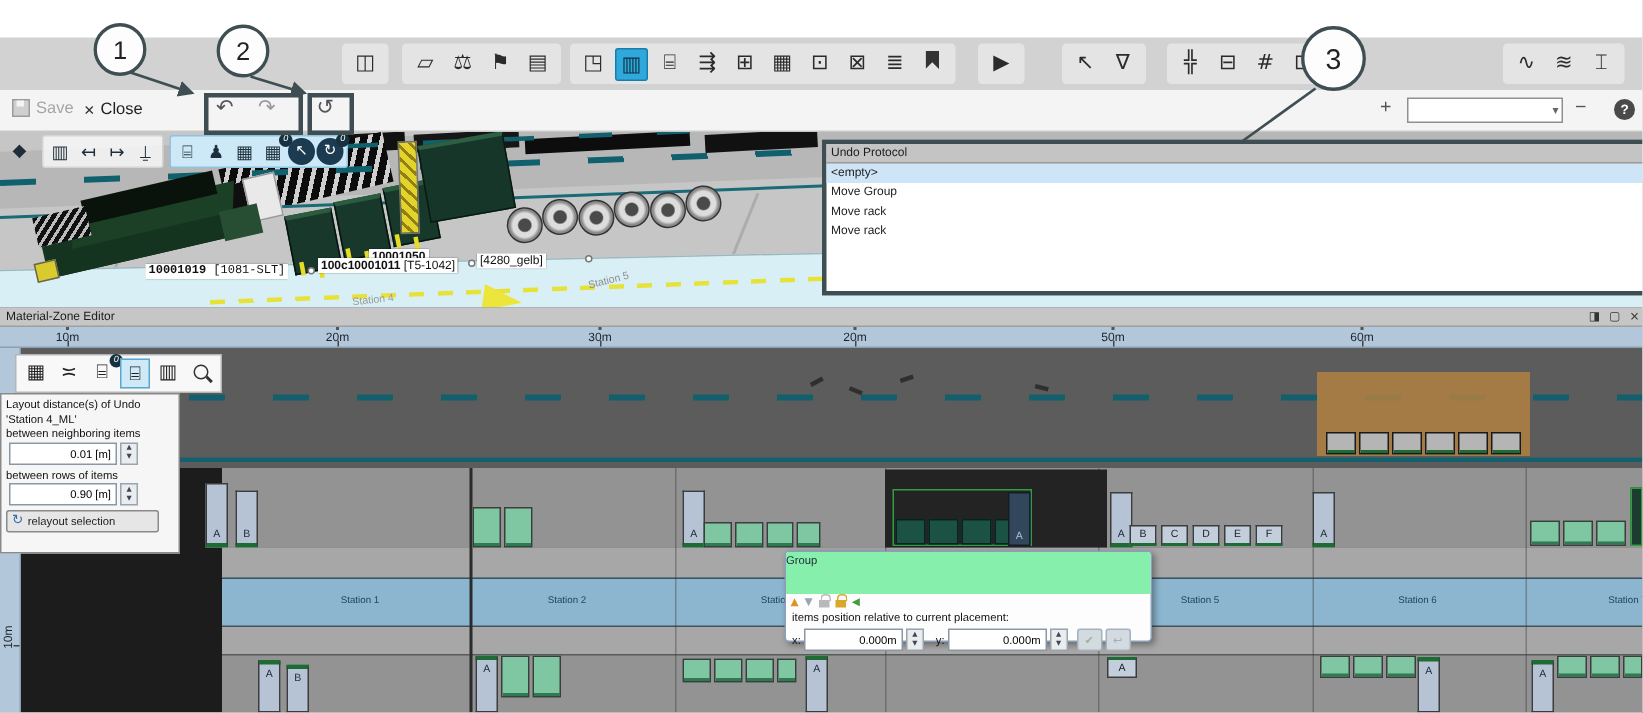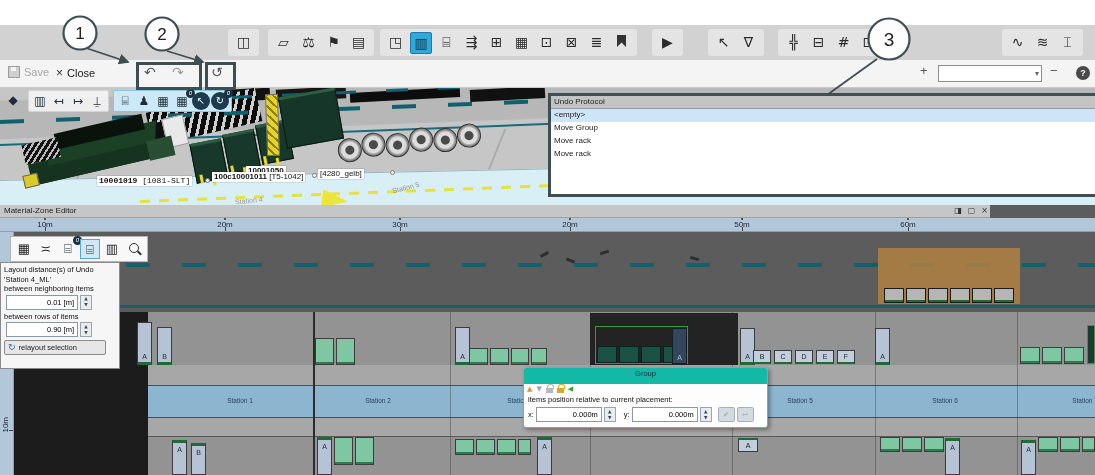--- a/index.html
+++ b/index.html
@@ -84,21 +84,21 @@
   .undo-panel{left:548px;top:93px;width:628px;height:104px;background:#fff;border:3px solid #3e4e52;z-index:50}
   .panel-title{position:relative;height:13px;background:#c4c4c4;font-size:8px;color:#1c1c1c;
                padding:1px 3px;border-bottom:1px solid #9b9b9b}
   .win-btns{position:absolute;right:2px;top:1px;display:flex;gap:6px}
   .win-btns span{font-family:"DejaVu Sans",sans-serif;font-size:8px;color:#333;cursor:pointer;line-height:10px}
   .urow{height:13px;font-size:8px;color:#222;padding:1px 3px;cursor:pointer}
   .urow.sel{background:#cde5f7}
 
   
   .editor{left:0;top:205px;width:1095px;height:270px;background:#5c5c5c}
-  .e-title{position:absolute;left:0;top:0;width:990px;height:13px;background:#c6c6c6;font-size:8px;color:#1c1c1c;
+  .e-title{position:absolute;left:0;top:0;width:1095px;height:13px;background:#c6c6c6;font-size:8px;color:#1c1c1c;
            padding:1px 4px;border-bottom:1px solid #a0a0a0}
   .hruler{position:absolute;left:0;top:13px;width:1095px;height:14px;background:#b3c7da;border-bottom:1px solid #8ba0b2}
   .htick-label{position:absolute;top:2px;width:28px;text-align:center;font-size:8px;color:#1a2430}
   .htick-dot{position:absolute;top:0;width:2px;height:2px;background:#555}
   .htick-mark{position:absolute;bottom:0;width:1px;height:4px;background:#444}
   .vruler{position:absolute;left:0;top:27px;width:14px;height:243px;background:#b3c7da;border-right:1px solid #8ba0b2}
   .vruler .lbl{position:absolute;top:185px;left:1px;font-size:8px;color:#1a2430;writing-mode:vertical-rl;
                transform:rotate(180deg)}
   .vruler .tick{position:absolute;right:0;top:198px;width:4px;height:1px;background:#444}
   .canvas{position:absolute;left:14px;top:27px;width:1081px;height:243px;overflow:hidden;background:#5c5c5c}
@@ -145,21 +145,21 @@
   .spin{display:inline-flex;flex-direction:column;width:12px;height:15px;border:1px solid #9aa4ae;background:#e9edf0;
         justify-content:center;vertical-align:top;cursor:pointer}
   .spin span{font-size:4.5px;line-height:6px;text-align:center;color:#445;font-family:"DejaVu Sans",sans-serif}
   .relayout-btn{margin-top:3px;width:102px;height:15px;background:#e6e6e6;border:1px solid #8a8a8a;border-radius:2px;
                 font-size:7.5px;color:#222;display:flex;align-items:center;gap:3px;padding:0 3px;cursor:pointer}
   .relayout-btn .ric{font-family:"DejaVu Sans",sans-serif;color:#3a6ea8;font-size:9px}
 
   
   .group-dialog{left:523px;top:367px;width:245px;height:61px;background:#fdfdfd;border:1px solid #8aa0b8;
                 border-radius:3px;box-shadow:2px 2px 4px rgba(0,0,0,.35);z-index:55}
-  .gd-title{height:16px;background:#14b8a6;border-radius:2px 2px 0 0;font-size:7.5px;color:#20303c;text-align:center;
+  .gd-title{height:28px;background:#86efac;border-radius:2px 2px 0 0;font-size:7.5px;color:#20303c;
             line-height:12px}
   .gd-icons{height:10px;display:flex;gap:4px;padding:1px 3px;align-items:center}
   .gd-icons .tu{color:#df9326;font-size:7px;font-family:"DejaVu Sans",sans-serif;cursor:pointer}
   .gd-icons .td{color:#9aa7b2;font-size:7px;font-family:"DejaVu Sans",sans-serif;cursor:pointer}
   .gd-icons .ga{color:#3f9d3f;font-size:7px;font-family:"DejaVu Sans",sans-serif;cursor:pointer}
   .lock{width:7px;height:5px;background:#b9b9b9;position:relative;display:inline-block;margin-top:3px;cursor:pointer}
   .lock::before{content:"";position:absolute;left:1px;top:-4px;width:5px;height:4px;border:1.2px solid #b9b9b9;
                 border-bottom:none;border-radius:3px 3px 0 0}
   .lock.gold{background:#dca62c}.lock.gold::before{border-color:#dca62c}
   .gd-text{font-size:7.5px;color:#111;padding:1px 4px}

